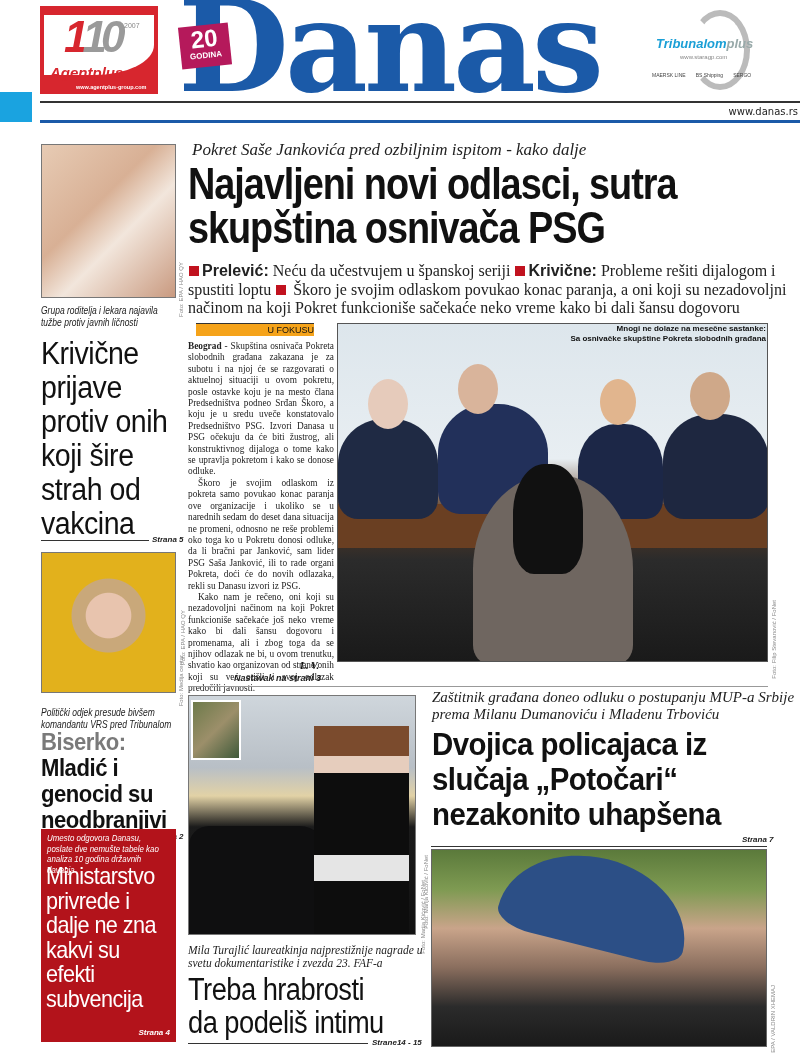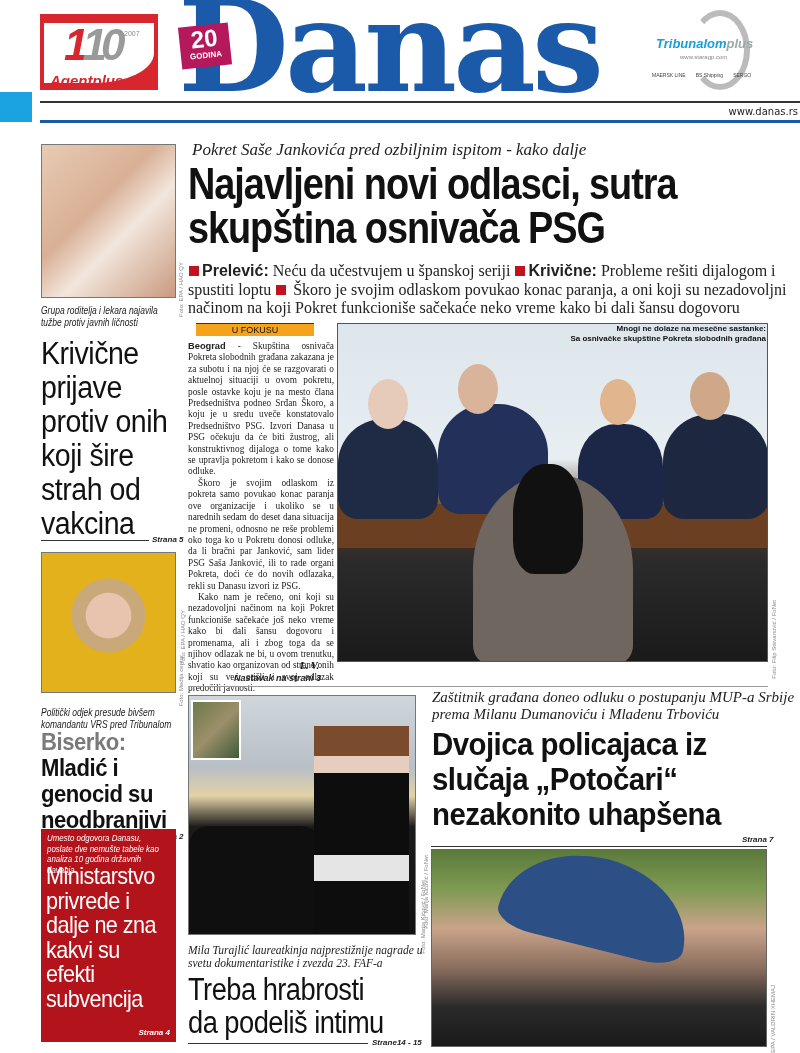--- a/index.html
+++ b/index.html
@@ -1,20 +1,20 @@
 <!DOCTYPE html>
 <html><head>
 <meta charset="utf-8">
 <style>
 *{box-sizing:border-box;margin:0;padding:0}
 body{width:800px;height:1053px;background:#fff;position:relative;overflow:hidden;font-family:"Liberation Sans",sans-serif;color:#111}
 .abs{position:absolute}
 
 .blue-sq{left:0;top:92;width:32px;height:30px;background:#1aa3e0;top:92px}
-.agent-logo{left:40px;top:14px;width:118px;height:76px;background:#d7262e;overflow:hidden}
+.agent-logo{left:40px;top:6px;width:118px;height:88px;background:#d7262e;overflow:hidden}
 .agent-logo .inner{position:absolute;left:4px;top:9px;width:110px;height:60px;background:#fff;border-radius:0 0 60px 0/0 0 30px 0}
 .agent-logo .num{position:absolute;left:24px;top:6px;font:italic bold 44px "Liberation Sans",sans-serif;color:#9a9a9a;letter-spacing:-6px}
 .agent-logo .num b{color:#d7262e}
 .agent-logo .yr{position:absolute;left:84px;top:16px;font-size:7px;color:#888}
 .agent-logo .name{position:absolute;left:10px;top:58px;font:italic bold 15px "Liberation Sans",sans-serif;color:#d7262e}
 .agent-logo .url{position:absolute;left:36px;top:78px;font-size:5.5px;color:#fff;font-weight:bold}
 .godina-badge{left:180px;top:25px;width:50px;height:42px;background:#b5195b;transform:rotate(-6deg);color:#fff;text-align:center}
 .godina-badge .n{font:bold 24px "Liberation Sans",sans-serif;line-height:24px;margin-top:2px}
 .godina-badge .g{font:bold 8px "Liberation Sans",sans-serif}
 .danas{left:178px;top:-18px;font:bold 128px "DejaVu Serif",serif;color:#1b5aa8;letter-spacing:-4px;line-height:128px}
@@ -27,25 +27,25 @@
 .dateline{left:40px;top:101px;width:760px;height:22px;border-top:2px solid #333;border-bottom:3px solid #1b5aa8;font:10px "DejaVu Sans",sans-serif;line-height:18px;color:#222}
 .dateline .txt{position:absolute;left:0;top:0;white-space:nowrap;letter-spacing:0.2px}
 .dateline .site{position:absolute;right:2px;top:0}
 
 .kicker{font:italic 17px "Liberation Serif",serif;color:#222}
 .lead-kicker{left:192px;top:140px}
 .lead-head{left:188px;top:162px;width:600px;font:bold 44px "Liberation Sans",sans-serif;line-height:44px;letter-spacing:-1.2px;transform:scaleX(0.86);transform-origin:left}
 .lead-deck{left:188px;top:262px;width:610px;font:16px "Liberation Serif",serif;line-height:18.5px;color:#222}
 .lead-deck .sq{display:inline-block;width:10px;height:10px;background:#c1121f;margin:0 3px 0 1px;vertical-align:0}
 .lead-deck b{font-family:Liberation Sans, sans-serif}
-.fokus{left:196px;top:323px;width:118px;height:13px;background:#f5a31a;border-top:1px solid #333;font:9px "Liberation Sans",sans-serif;text-align:center;line-height:12px}
+.fokus{left:196px;top:323px;width:118px;height:13px;background:#f5a31a;border-top:1px solid #333;font:9px "Liberation Sans",sans-serif;text-align:right;line-height:12px}
 .body-col{left:188px;top:341px;width:146px;font:9.3px "Liberation Serif",serif;line-height:11.4px;text-align:justify;color:#222}
 .body-col p{text-indent:10px}
 .body-col p.first{text-indent:0}
-.body-col b{font-family:Liberation Sans, sans-serif}
+.body-col b{font-family:Liberation Serif, serif}
 .sig{left:300px;top:660px;font:italic bold 10px "Liberation Serif",serif}
 .cont{left:234px;top:673px;font:italic bold 9px "Liberation Sans",sans-serif;color:#222}
 .main-photo{left:337px;top:323px;width:431px;height:339px;background:linear-gradient(180deg,#dde6ec 0%,#e8eef2 40%,#5c3a22 56%,#2b2b2b 70%,#1a1a1a 100%);overflow:hidden;border:1px solid #555}
 .main-photo .person{position:absolute;border-radius:45% 45% 20% 20%;background:#1f2a44}
 .main-photo .head{position:absolute;border-radius:50%;background:#d9b49b}
 .main-photo .table{position:absolute;left:0;top:180px;width:100%;height:44px;background:#6a3f22}
 .main-photo .woman{position:absolute;left:135px;top:150px;width:160px;height:190px;background:#6f6660;border-radius:50% 50% 10% 10%}
 .main-photo .hair{position:absolute;left:175px;top:140px;width:70px;height:110px;background:#111;border-radius:45% 45% 30% 30%}
 .photo-cap{left:560px;top:324px;width:206px;text-align:right;font:8px "Liberation Sans",sans-serif;line-height:10px;color:#111;font-weight:bold}
 .credit{font:6px "Liberation Sans",sans-serif;color:#888;writing-mode:vertical-rl;transform:rotate(180deg);white-space:nowrap}

